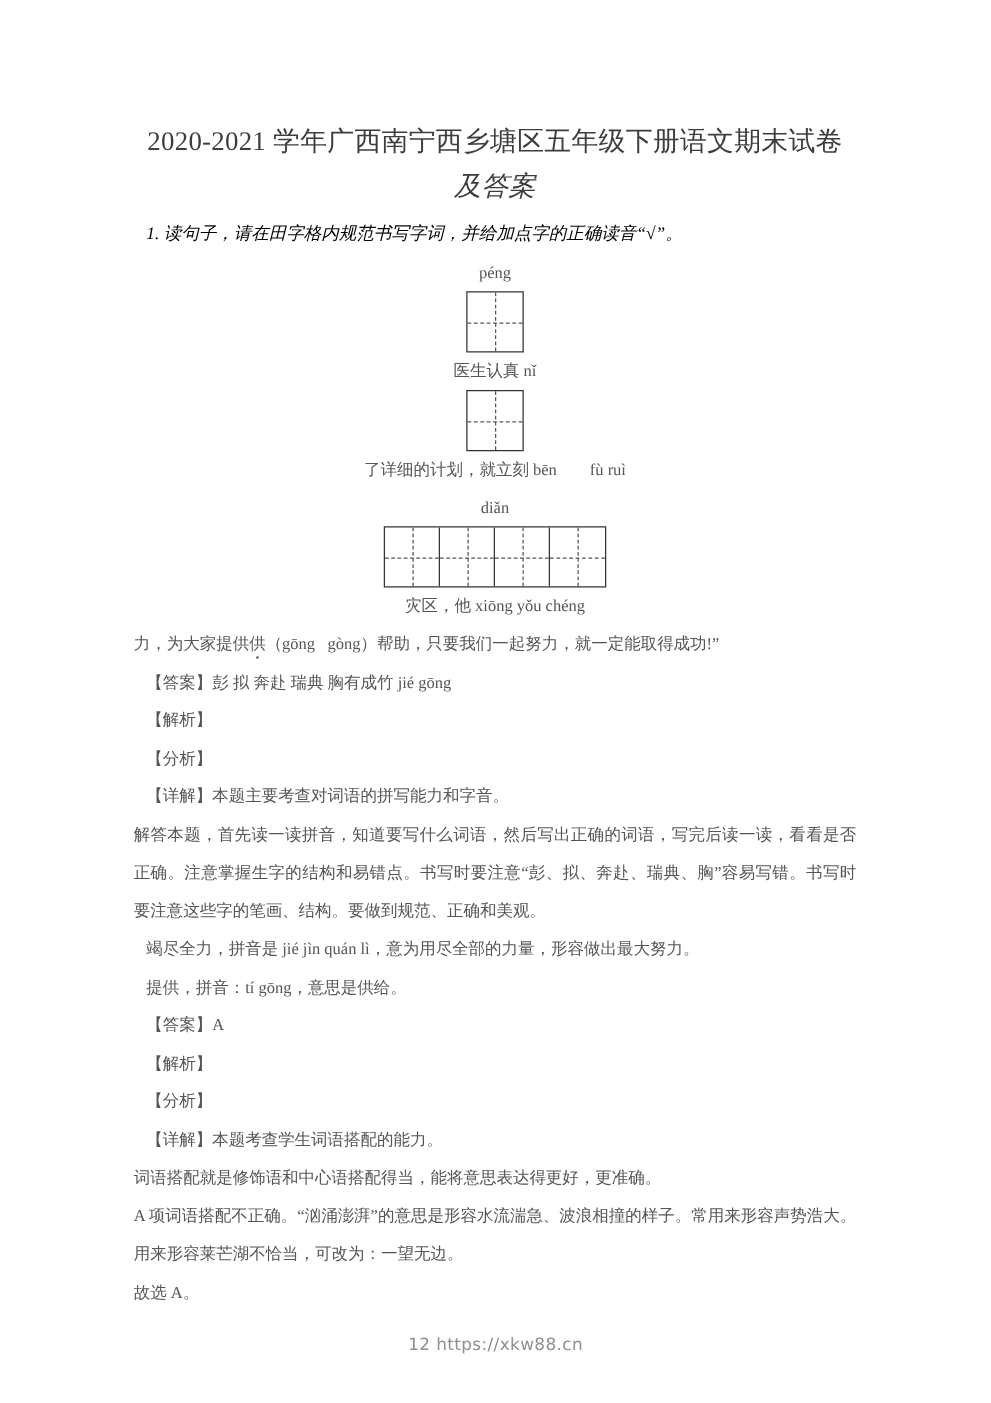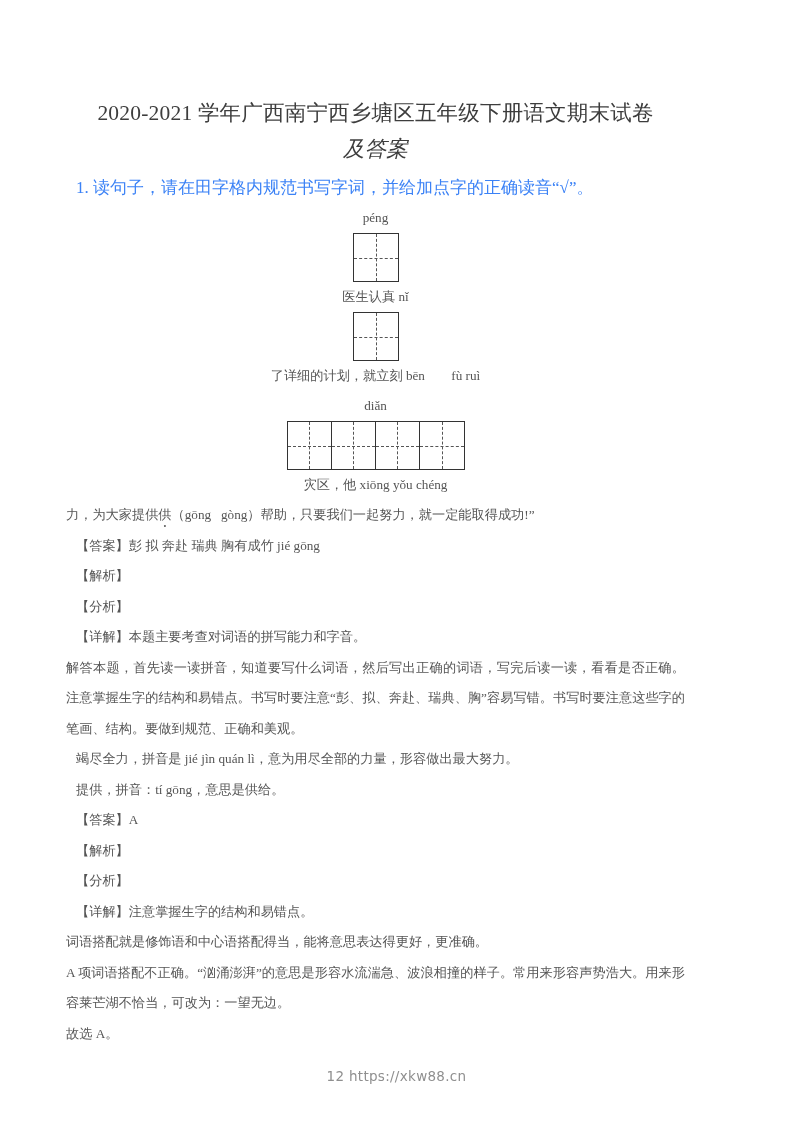--- a/index.html
+++ b/index.html
@@ -14,40 +14,41 @@
     font-family: "Liberation Serif", "DejaVu Serif", serif;
     color: #4a4a4a;
     overflow: hidden;
   }
   .page {
     position: absolute;
     left: 0; top: 0;
     width: 793px;
     height: 1122px;
     box-sizing: border-box;
-    padding: 95px 108px 0 66px;
+    padding: 95px 108px 0 107px;
   }
   .doc-title {
     font-size: 21.5px;
     line-height: 36px;
     text-align: center;
     color: #3d3d3d;
     letter-spacing: 0.2px;
     margin: 0 0 6px 0;
     font-weight: normal;
   }
   .doc-title .line2 { display: block; font-style: italic; }
 
   .q-line {
-    font-size: 17px;
+    font-size: 14px;
     line-height: 30px;
-    color: #3b82f6;
+    color: #000000;
     margin: 0;
     padding-left: 10px;
     white-space: pre-wrap;
+    font-style: italic;
   }
   .body-text {
     font-size: 13.2px;
     line-height: 30.5px;
     color: #555;
     margin: 0;
     text-align: justify;
     text-justify: inter-ideograph;
     white-space: pre-wrap;
   }
@@ -176,20 +177,20 @@
   <p class="body-text indent">【详解】本题主要考查对词语的拼写能力和字音。</p>
   <p class="body-text">解答本题，首先读一读拼音，知道要写什么词语，然后写出正确的词语，写完后读一读，看看是否正确。注意掌握生字的结构和易错点。书写时要注意“彭、拟、奔赴、瑞典、胸”容易写错。书写时要注意这些字的笔画、结构。要做到规范、正确和美观。</p>
   <p class="body-text indent">竭尽全力，拼音是 jié jìn quán lì，意为用尽全部的力量，形容做出最大努力。</p>
   <p class="body-text indent">提供，拼音：tí gōng，意思是供给。</p>
 
 
 
   <p class="body-text indent">【答案】A</p>
   <p class="body-text indent">【解析】</p>
   <p class="body-text indent">【分析】</p>
-  <p class="body-text indent">【详解】注意掌握生字的结构和易错点。</p>
+  <p class="body-text indent">【详解】本题考查学生词语搭配的能力。</p>
   <p class="body-text">词语搭配就是修饰语和中心语搭配得当，能将意思表达得更好，更准确。</p>
   <p class="body-text">A 项词语搭配不正确。“汹涌澎湃”的意思是形容水流湍急、波浪相撞的样子。常用来形容声势浩大。用来形容莱芒湖不恰当，可改为：一望无边。</p>
   <p class="body-text">故选 A。</p>
 
 </div>
 
 <div class="watermark">12 https://xkw88.cn</div>
 
 </body></html>

